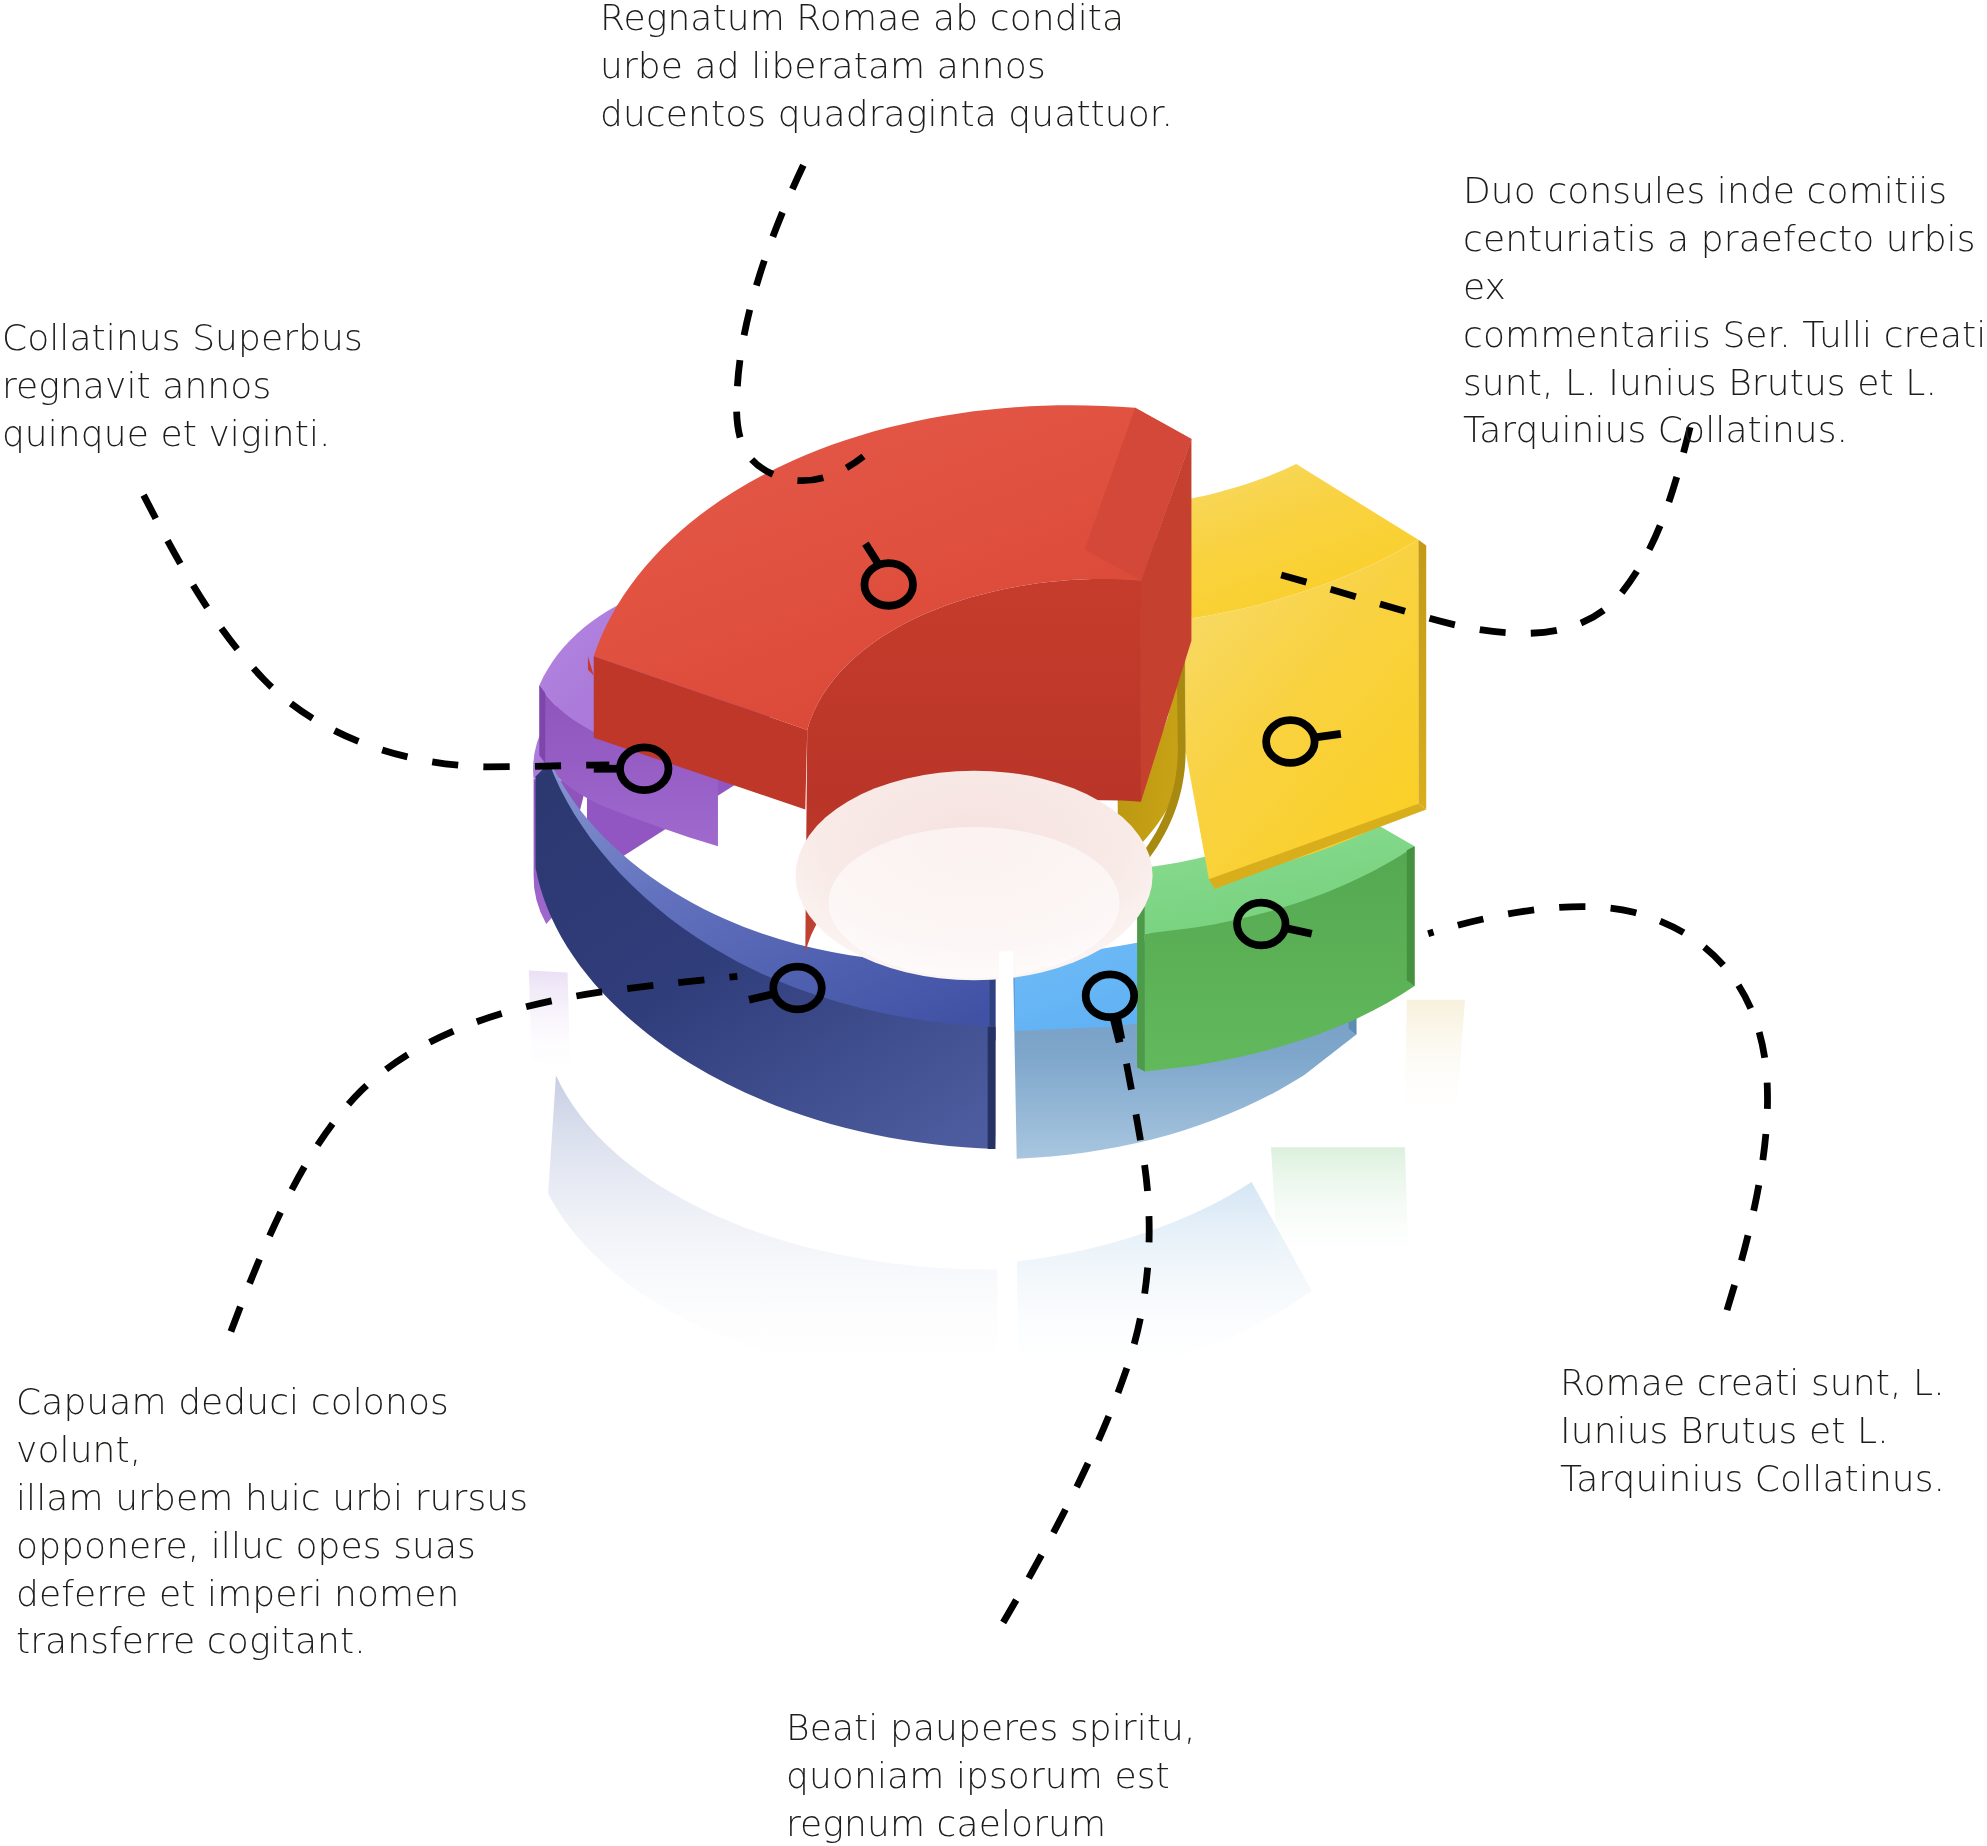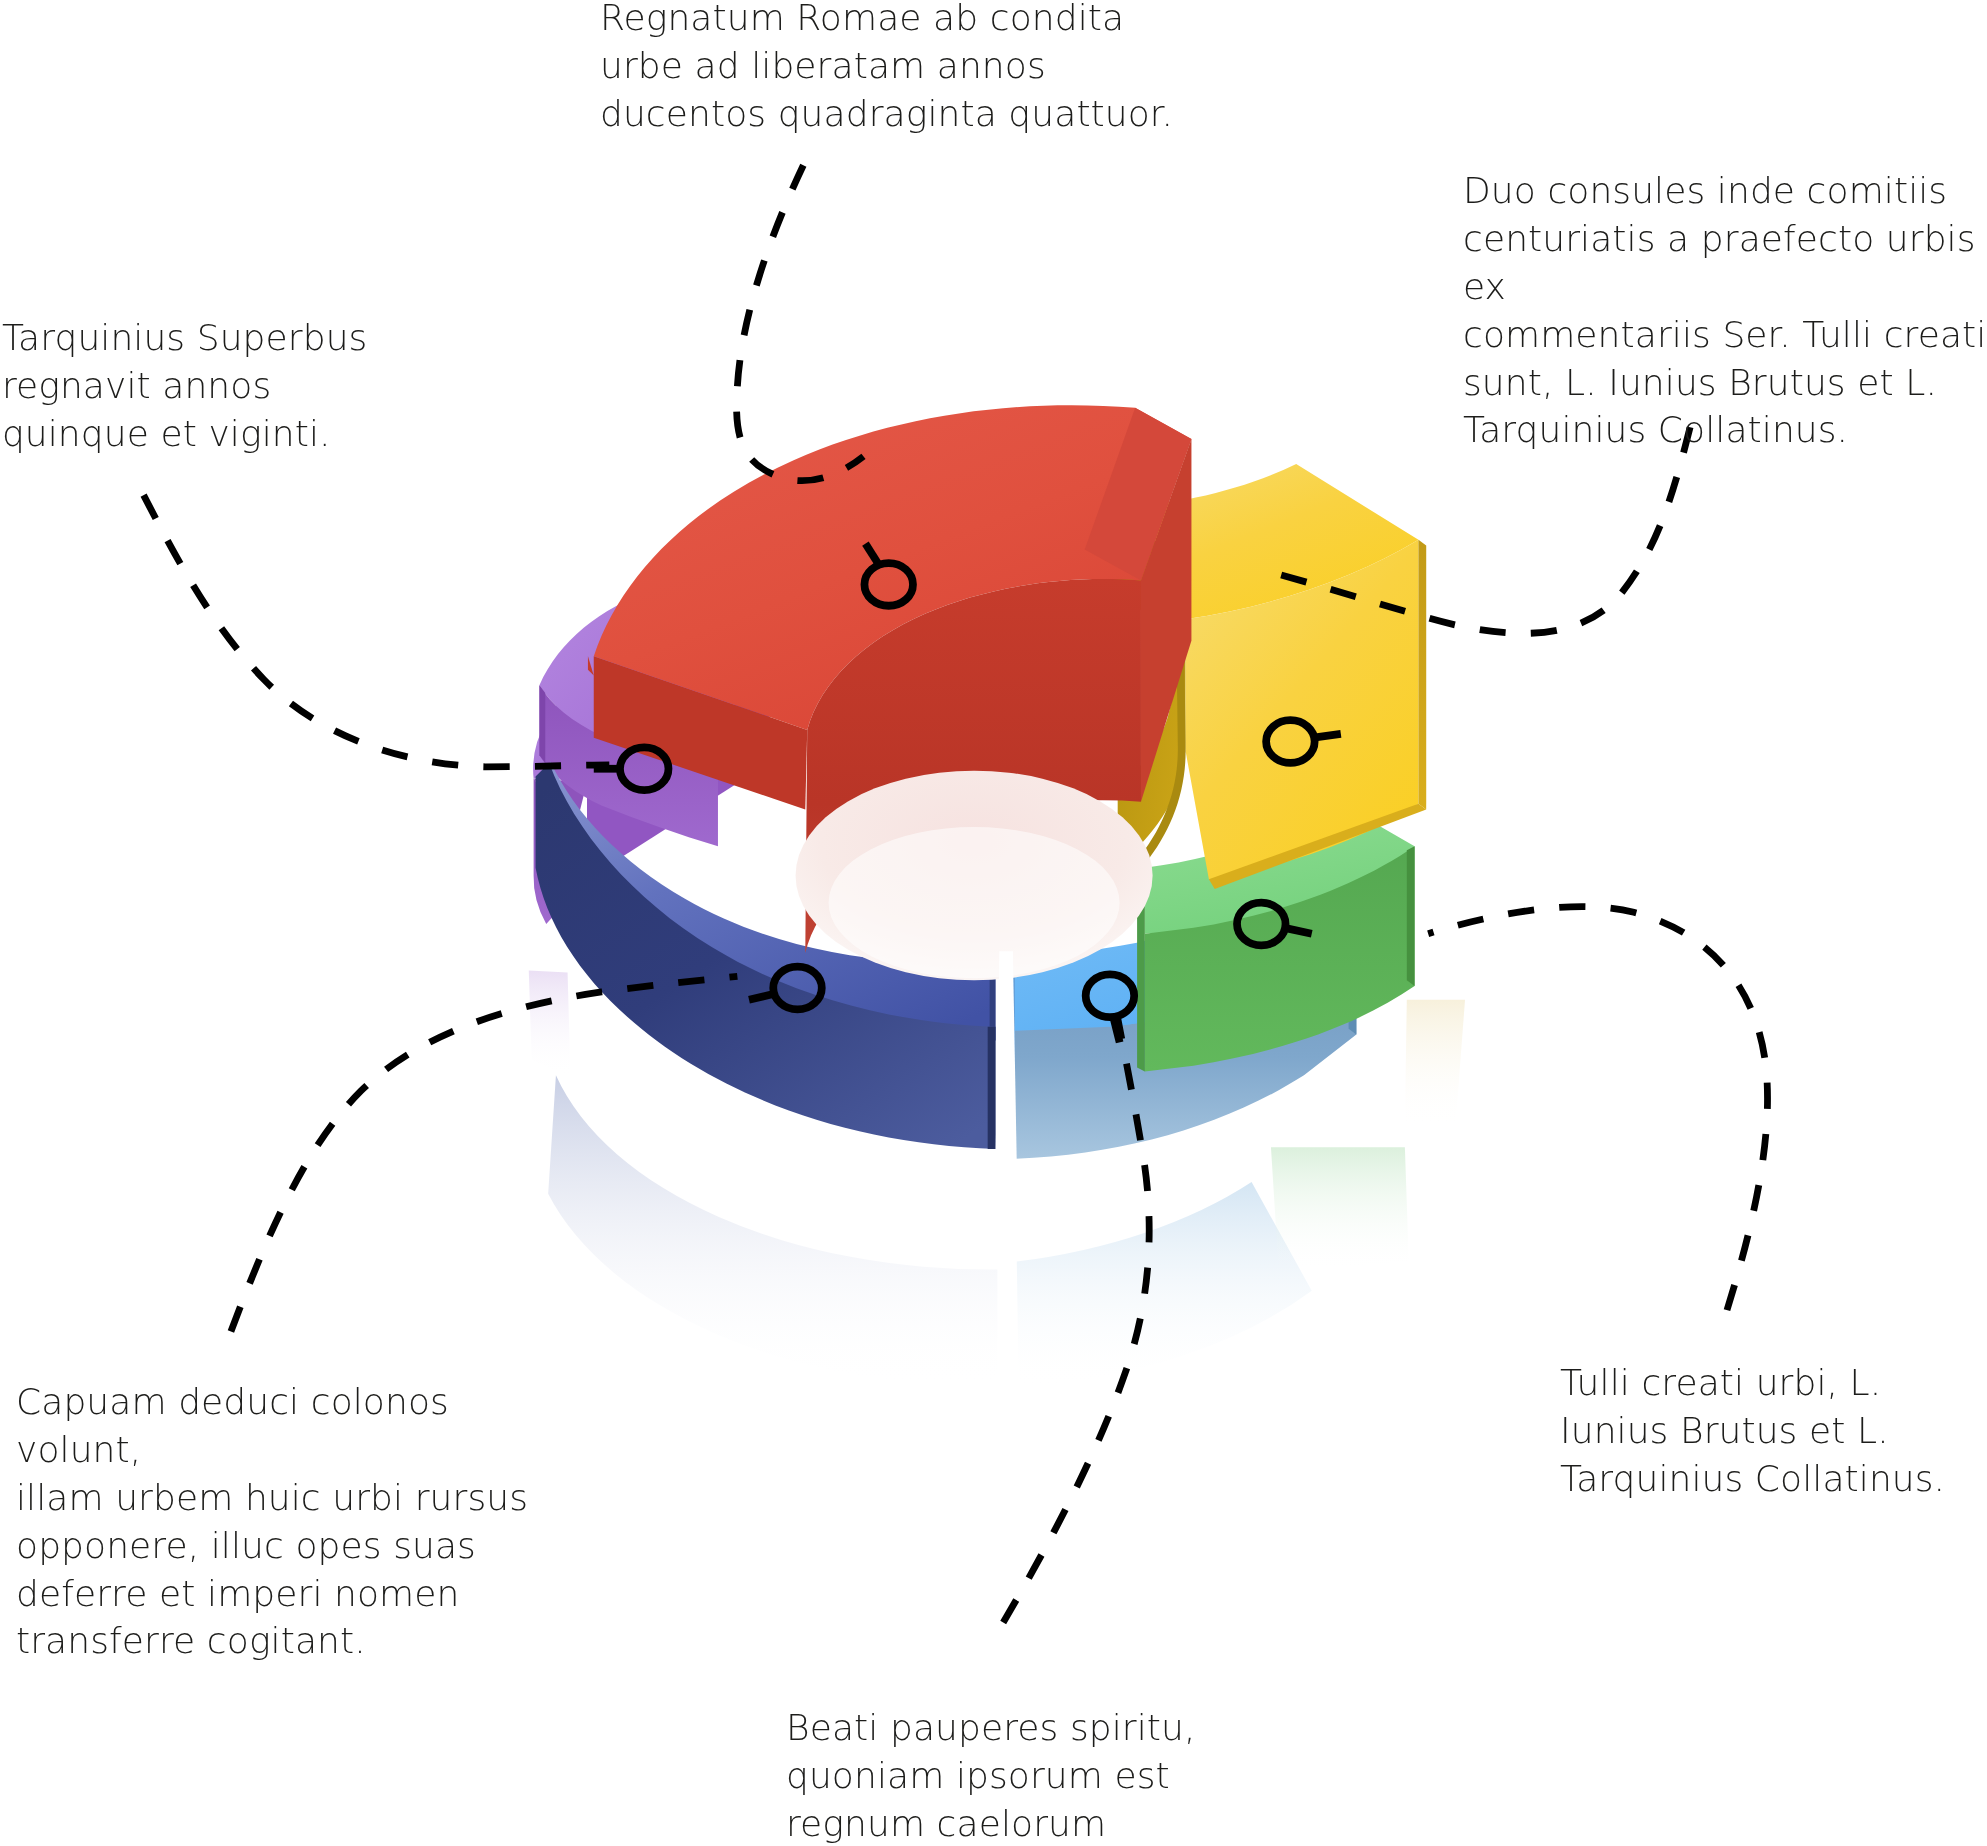--- a/index.html
+++ b/index.html
@@ -416,32 +416,32 @@
   <div class="callout" id="callout-top">Regnatum Romae ab condita
 urbe ad liberatam annos
 ducentos quadraginta quattuor.</div>
 
   <div class="callout" id="callout-topright">Duo consules inde comitiis
 centuriatis a praefecto urbis ex
 commentariis Ser. Tulli creati
 sunt, L. Iunius Brutus et L.
 Tarquinius Collatinus.</div>
 
-  <div class="callout" id="callout-topleft">Tarquinius Superbus
+  <div class="callout" id="callout-topleft">Collatinus Superbus
 regnavit annos
 quinque et viginti.</div>
 
   <div class="callout" id="callout-bottomleft">Capuam deduci colonos volunt,
 illam urbem huic urbi rursus
 opponere, illuc opes suas
 deferre et imperi nomen
 transferre cogitant.</div>
 
   <div class="callout" id="callout-bottomcenter">Beati pauperes spiritu,
 quoniam ipsorum est
 regnum caelorum</div>
 
-  <div class="callout" id="callout-bottomright">Tulli creati urbi, L.
+  <div class="callout" id="callout-bottomright">Romae creati sunt, L.
 Iunius Brutus et L.
 Tarquinius Collatinus.</div>
 
 </div>
 
 
 </body></html>

